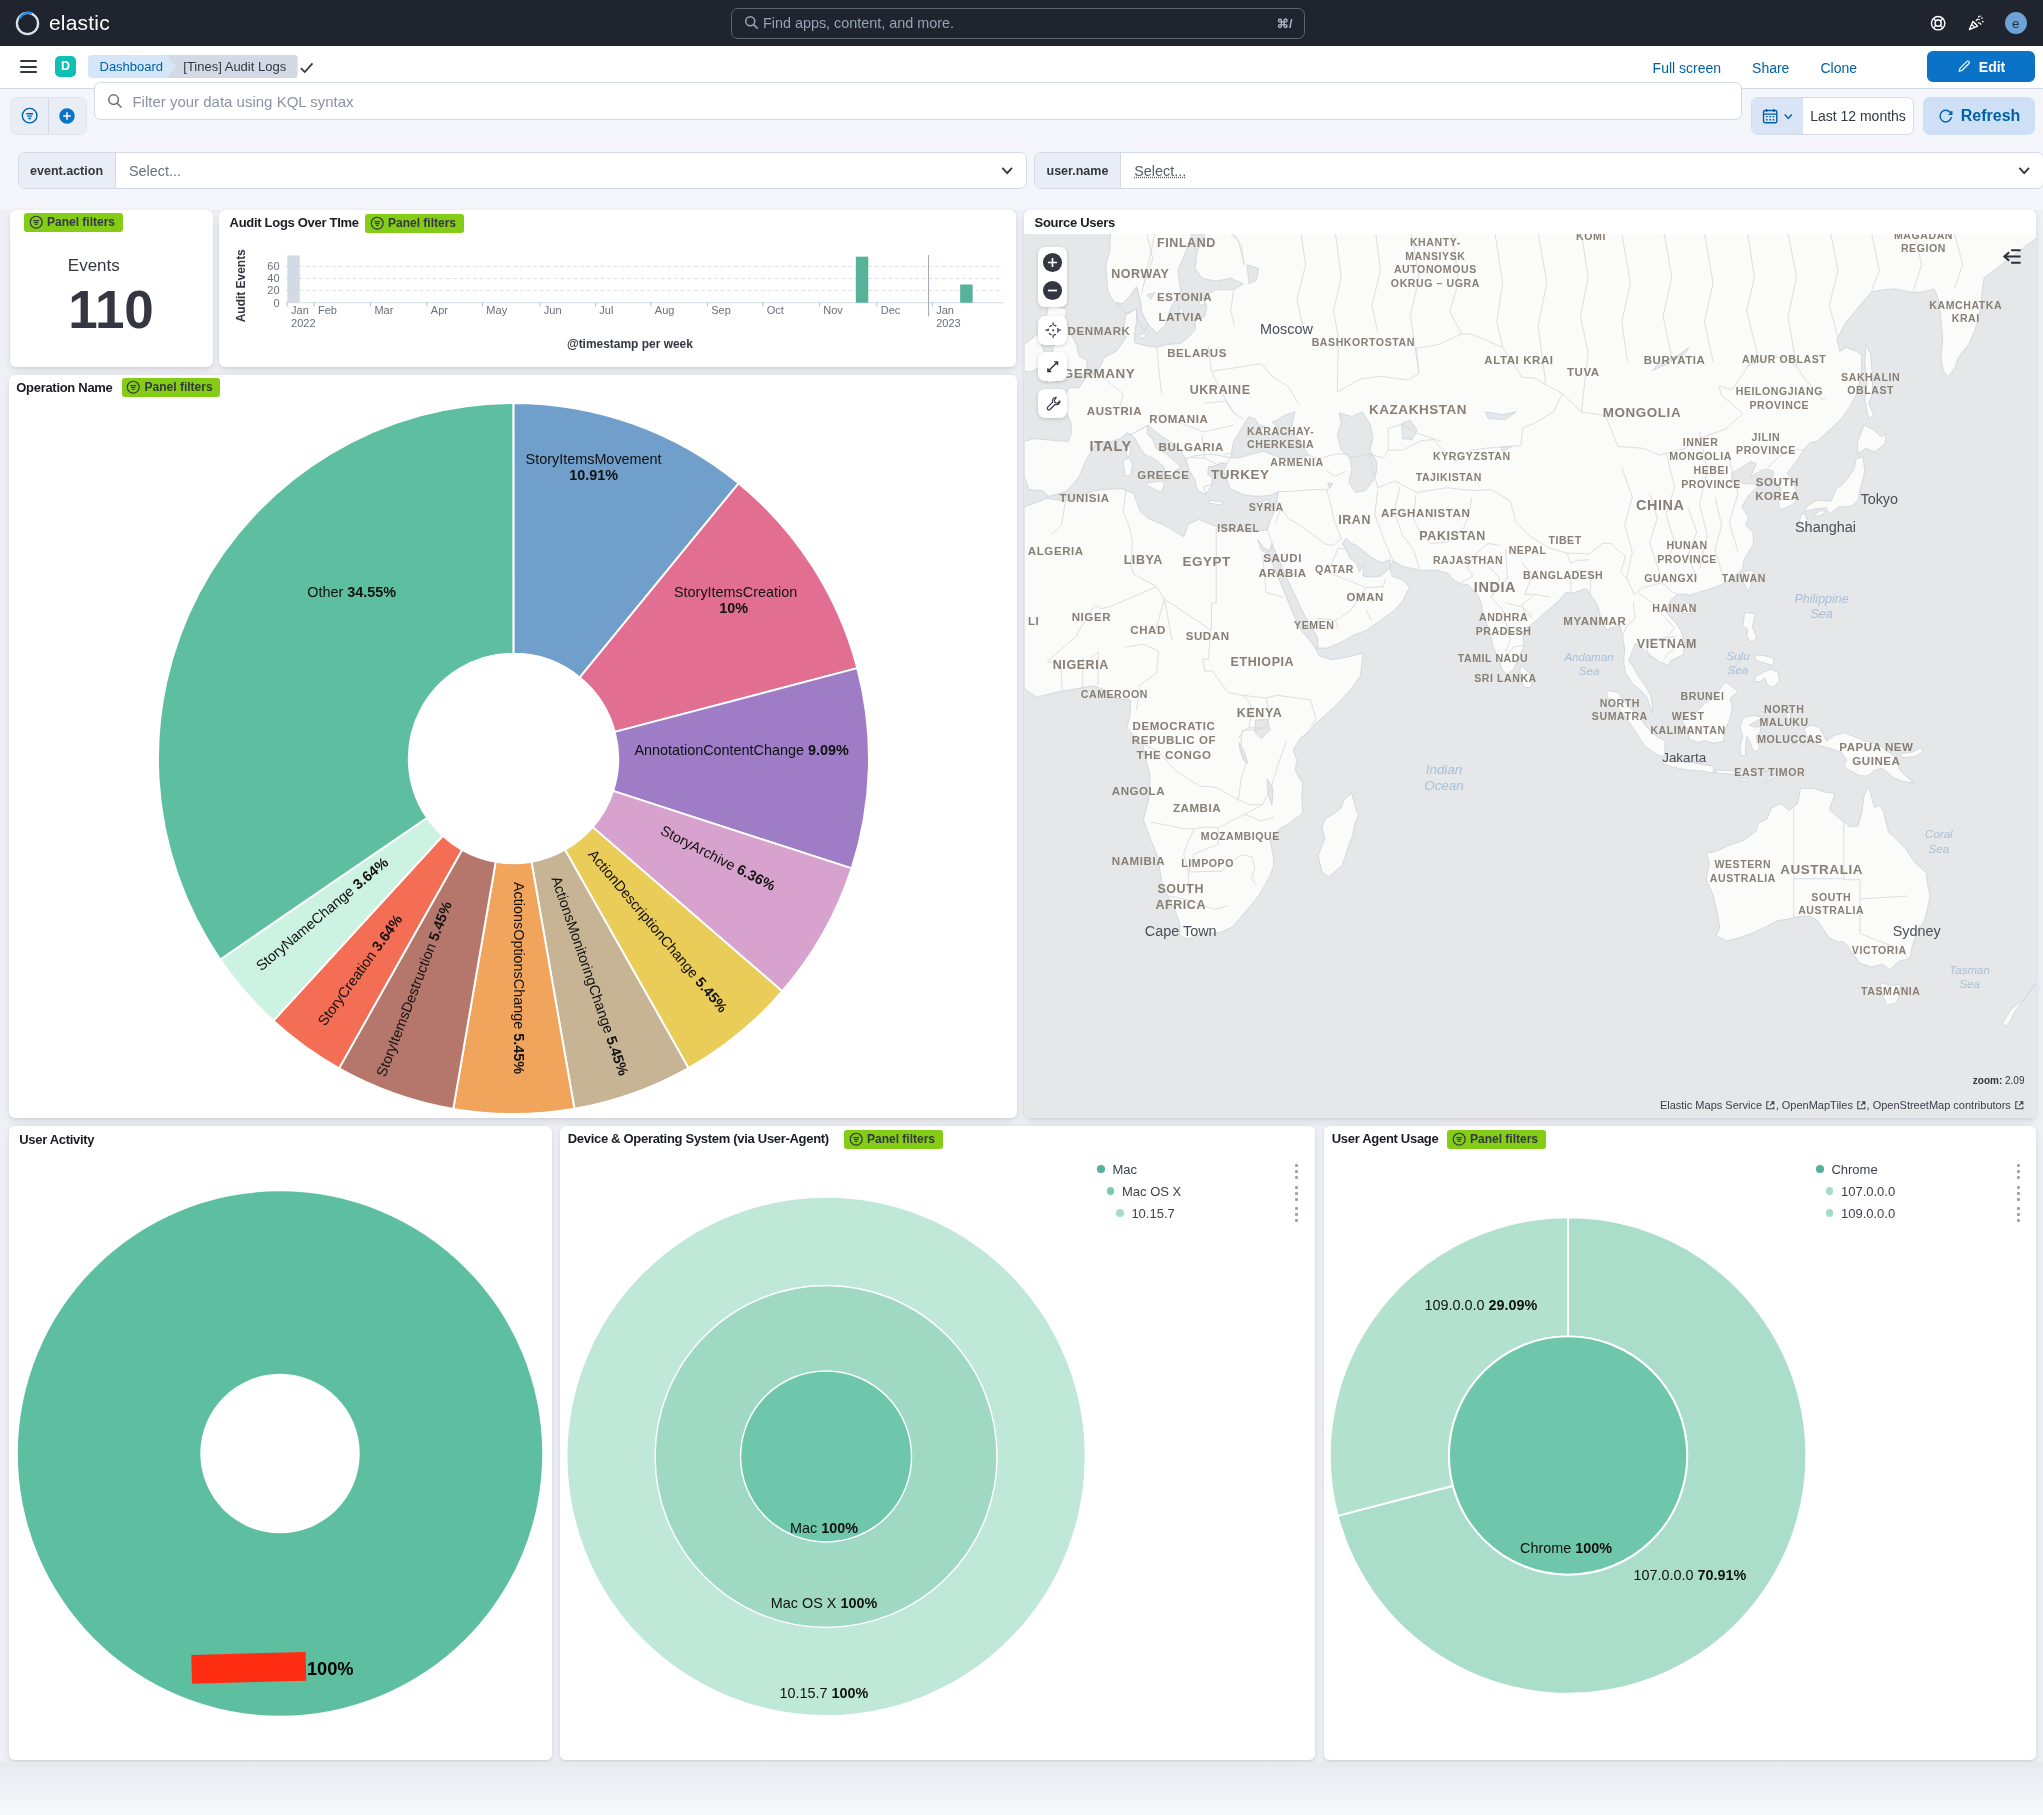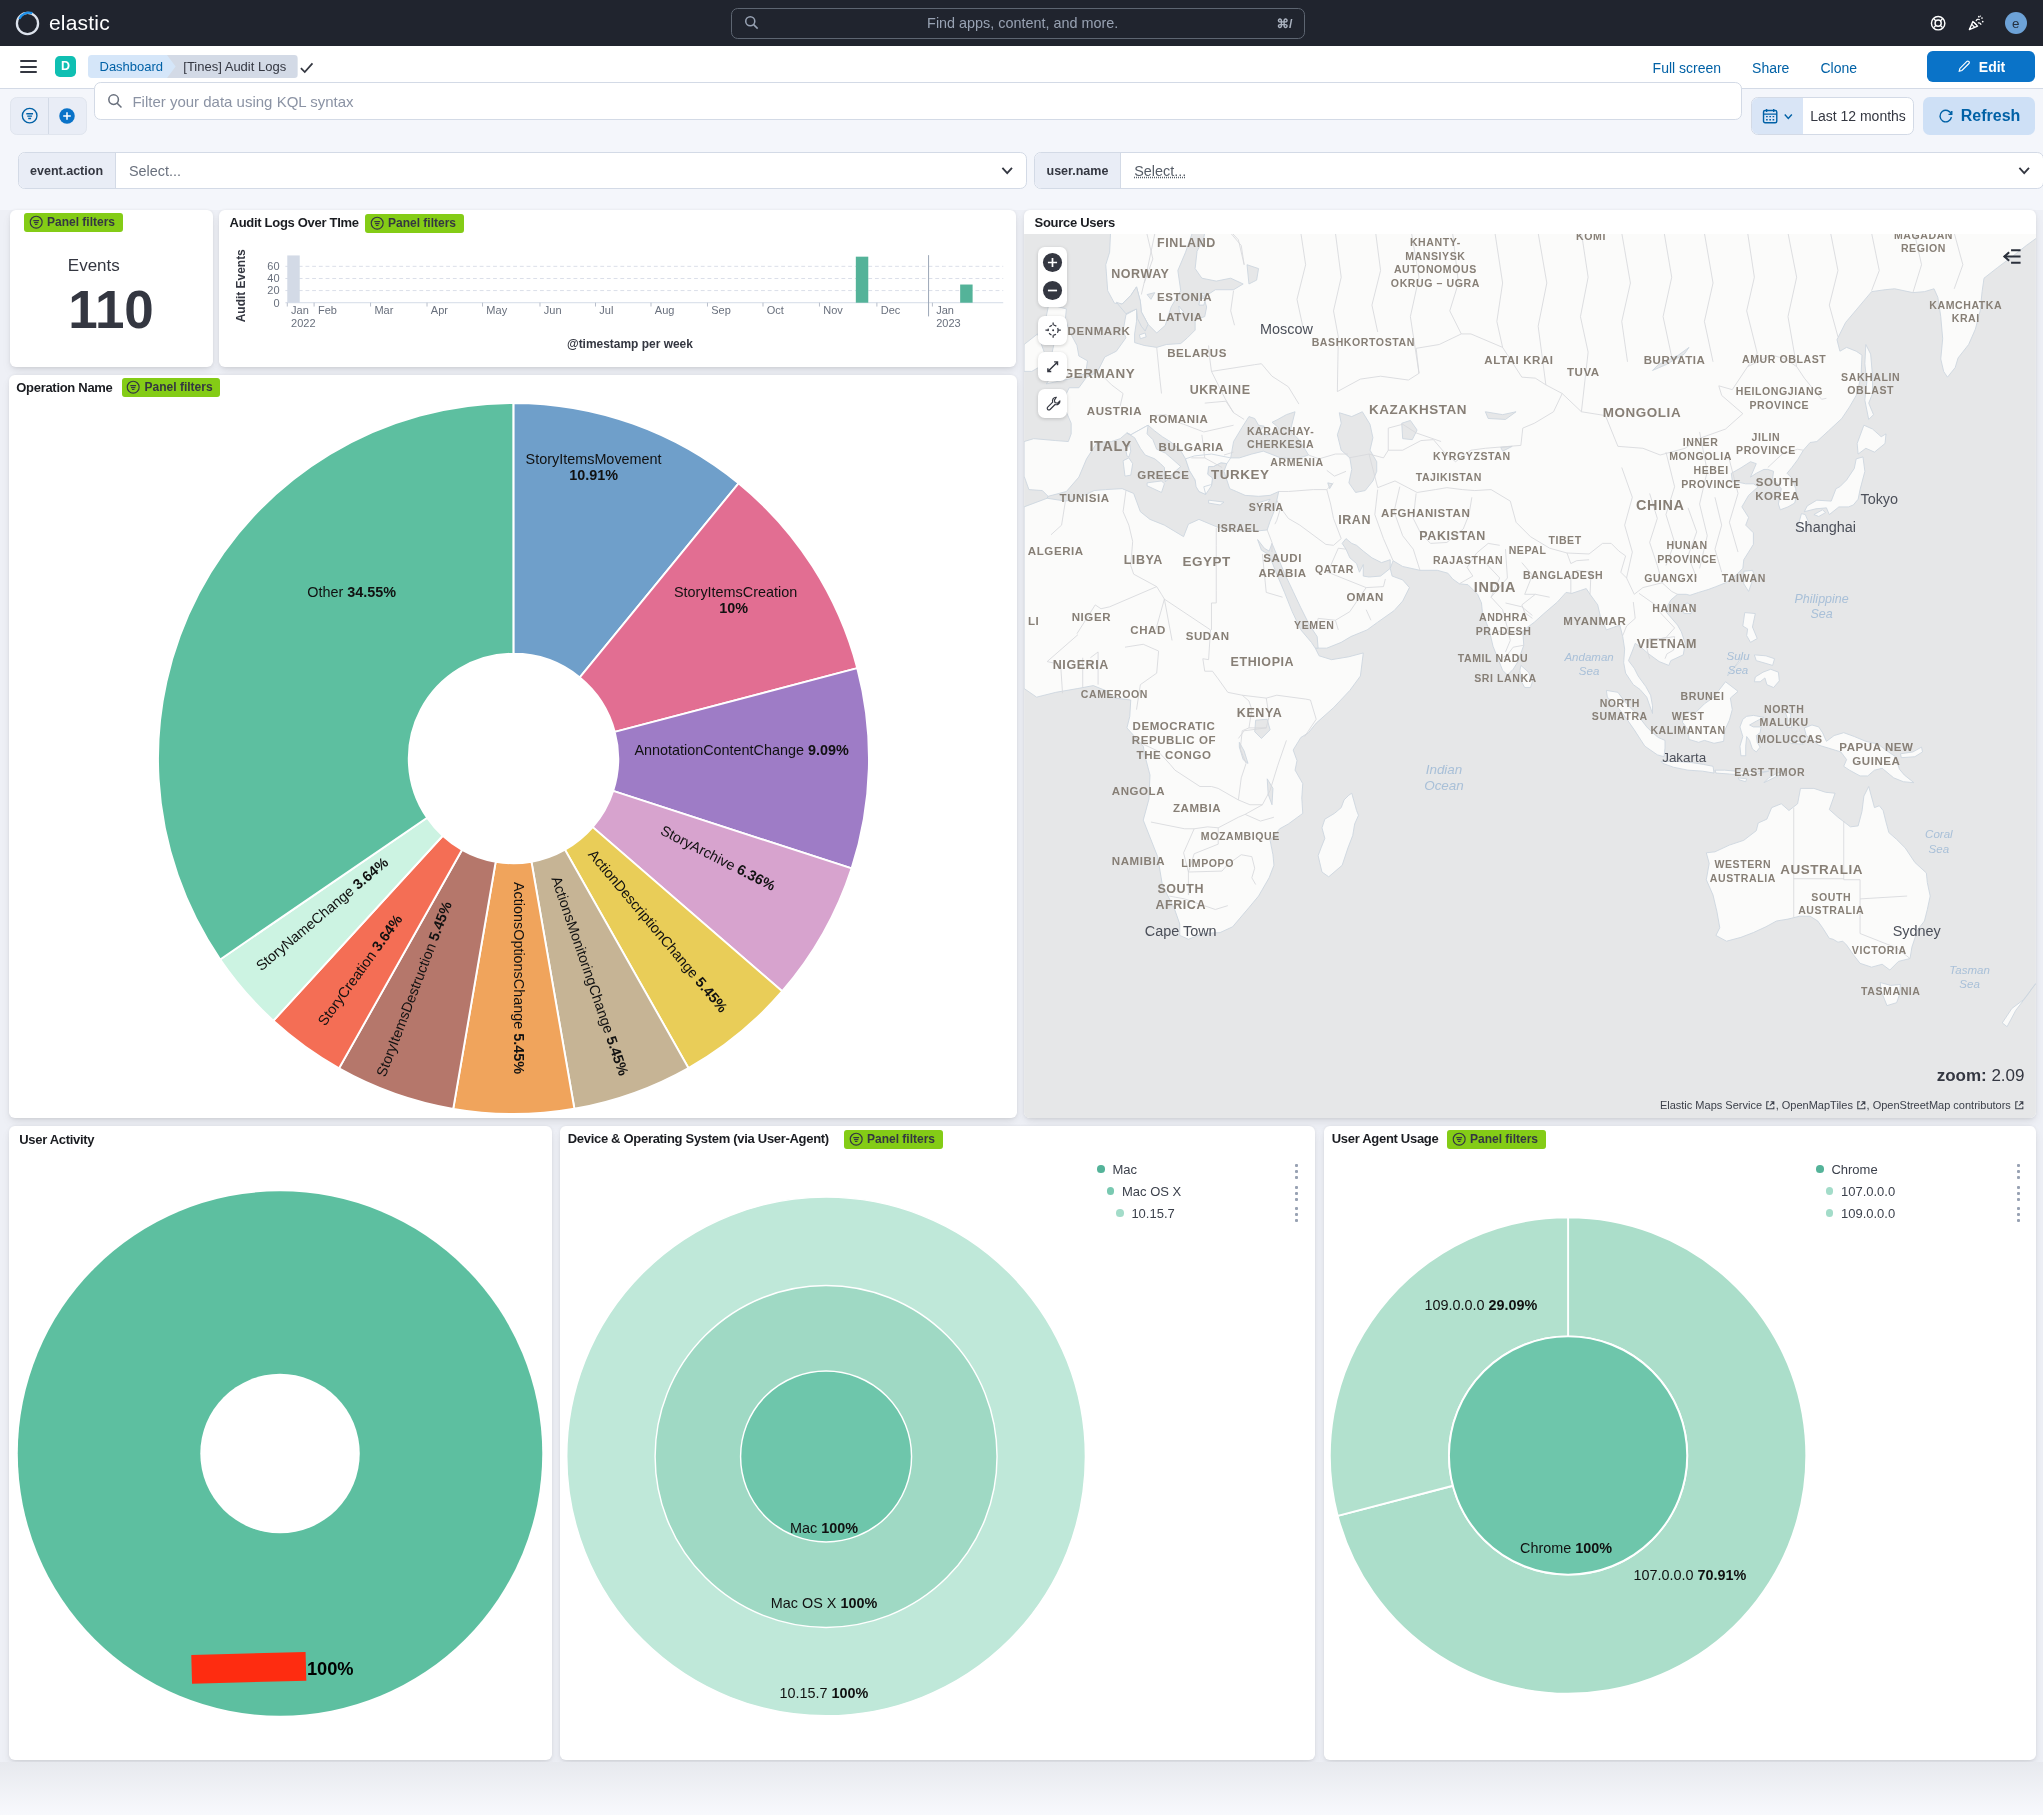--- a/index.html
+++ b/index.html
@@ -3,21 +3,21 @@
 <meta charset="utf-8">
 <style>
 * { margin:0; padding:0; box-sizing:border-box; }
 html,body { width:2043px; height:1816px; overflow:hidden; }
 body { font-family:"Liberation Sans", sans-serif; background:#eef0f6; position:relative; }
 
 .topnav { position:absolute; left:0; top:0; width:2043px; height:46px; background:#20242e; }
 .logo { position:absolute; left:15.4px; top:10.6px; display:flex; align-items:center; }
 .logotext { color:#fff; font-size:21px; letter-spacing:0.2px; margin-left:8.6px; }
 .searchbox { position:absolute; left:731px; top:7.7px; width:574px; height:31px; border:1px solid #5d6571; border-radius:6.7px; color:#98a2b3; font-size:14.4px; display:flex; align-items:center; padding:0 11.5px; }
-.searchbox .sph { flex:1; margin-left:10px;text-align:center; }
+.searchbox .sph { flex:1; margin-left:4px; }
 .searchbox .kbd { color:#aab2bf; font-size:12.5px; font-weight:bold; }
 .navicons { position:absolute; right:16.3px; top:0; height:46px; display:flex; align-items:center; gap:20px; }
 .avatar { width:22px; height:22px; border-radius:50%; background:#6da2d7; color:#24303f; font-size:13.4px; font-weight:500; display:flex; align-items:center; justify-content:center; }
 
 .crumbbar { position:absolute; left:0; top:46px; width:2043px; height:43px; background:#fff; border-bottom:1px solid #d3dae6; }
 .burger { position:absolute; left:20px; top:60px; width:17.3px; height:13.4px; }
 .burger div { height:1.9px; background:#343741; border-radius:1px; margin-bottom:3.8px; }
 .appicon { position:absolute; left:55px; top:56px; width:21px; height:21px; border-radius:4.8px; background:#0fbfb2; color:#fff; font-weight:bold; font-size:12.5px; text-align:center; line-height:21px; }
 .crumb1 { position:absolute; left:88px; top:55px; height:23px; padding:0 15.4px 0 11.5px; background:#d5e6f9; color:#0061a6; font-size:13px; font-weight:500; line-height:23px; clip-path:polygon(0 0, calc(100% - 8.6px) 0, 100% 50%, calc(100% - 8.6px) 100%, 0 100%); border-radius:3.8px 0 0 3.8px; }
 .crumb2 { position:absolute; left:167px; top:55px; height:23px; padding:0 11.5px 0 16.3px; background:#d3dae6; color:#343741; font-size:13px; font-weight:500; line-height:23px; clip-path:polygon(0 0, 100% 0, 100% 100%, 0 100%, 8.6px 50%); border-radius:0 3.8px 3.8px 0; }
@@ -51,21 +51,21 @@
 
 .legend { position:absolute; font-size:13px; color:#3c414c; }
 .legrow { display:flex; align-items:center; height:22px; }
 .legdot { width:7.7px; height:7.7px; border-radius:50%; margin-right:7.7px; flex:none; }
 .dots3 { position:absolute; width:3.8px; }
 .dots3 div { width:3.4px; height:3.4px; background:#98a2b3; border-radius:1px; margin-bottom:2.4px; }
 
 .mapwrap { position:absolute; left:0; top:24px; width:1012px; height:884px; overflow:hidden; }
 .mapbtn { position:absolute; width:29px; background:#fff; border-radius:6.7px; box-shadow:0 1px 3.8px rgba(0,0,0,.18); display:flex; flex-direction:column; align-items:center; justify-content:center; }
 .mattrib { position:absolute; right:11.5px; bottom:6.7px; font-size:11px; color:#3c404a; text-align:right; }
-.mzoom { position:absolute; right:11.5px; bottom:32px; font-size:17px; color:#343741; }
+.mzoom { position:absolute; right:11.5px; bottom:32px; font-size:10px; color:#343741; }
 text.mr { fill:#877f76; font-weight:bold; letter-spacing:.6px; text-anchor:middle; }
 text.mc { fill:#4b4f59; text-anchor:middle; }
 text.ms { fill:#a9c0d8; font-style:italic; text-anchor:middle; }
 
 .plab { position:absolute; font-size:14.4px; color:#111; white-space:nowrap; transform:translate(-50%,-50%); text-align:center; }
 .plab b { font-weight:bold; }
 </style>
 </head>
 <body>
 

